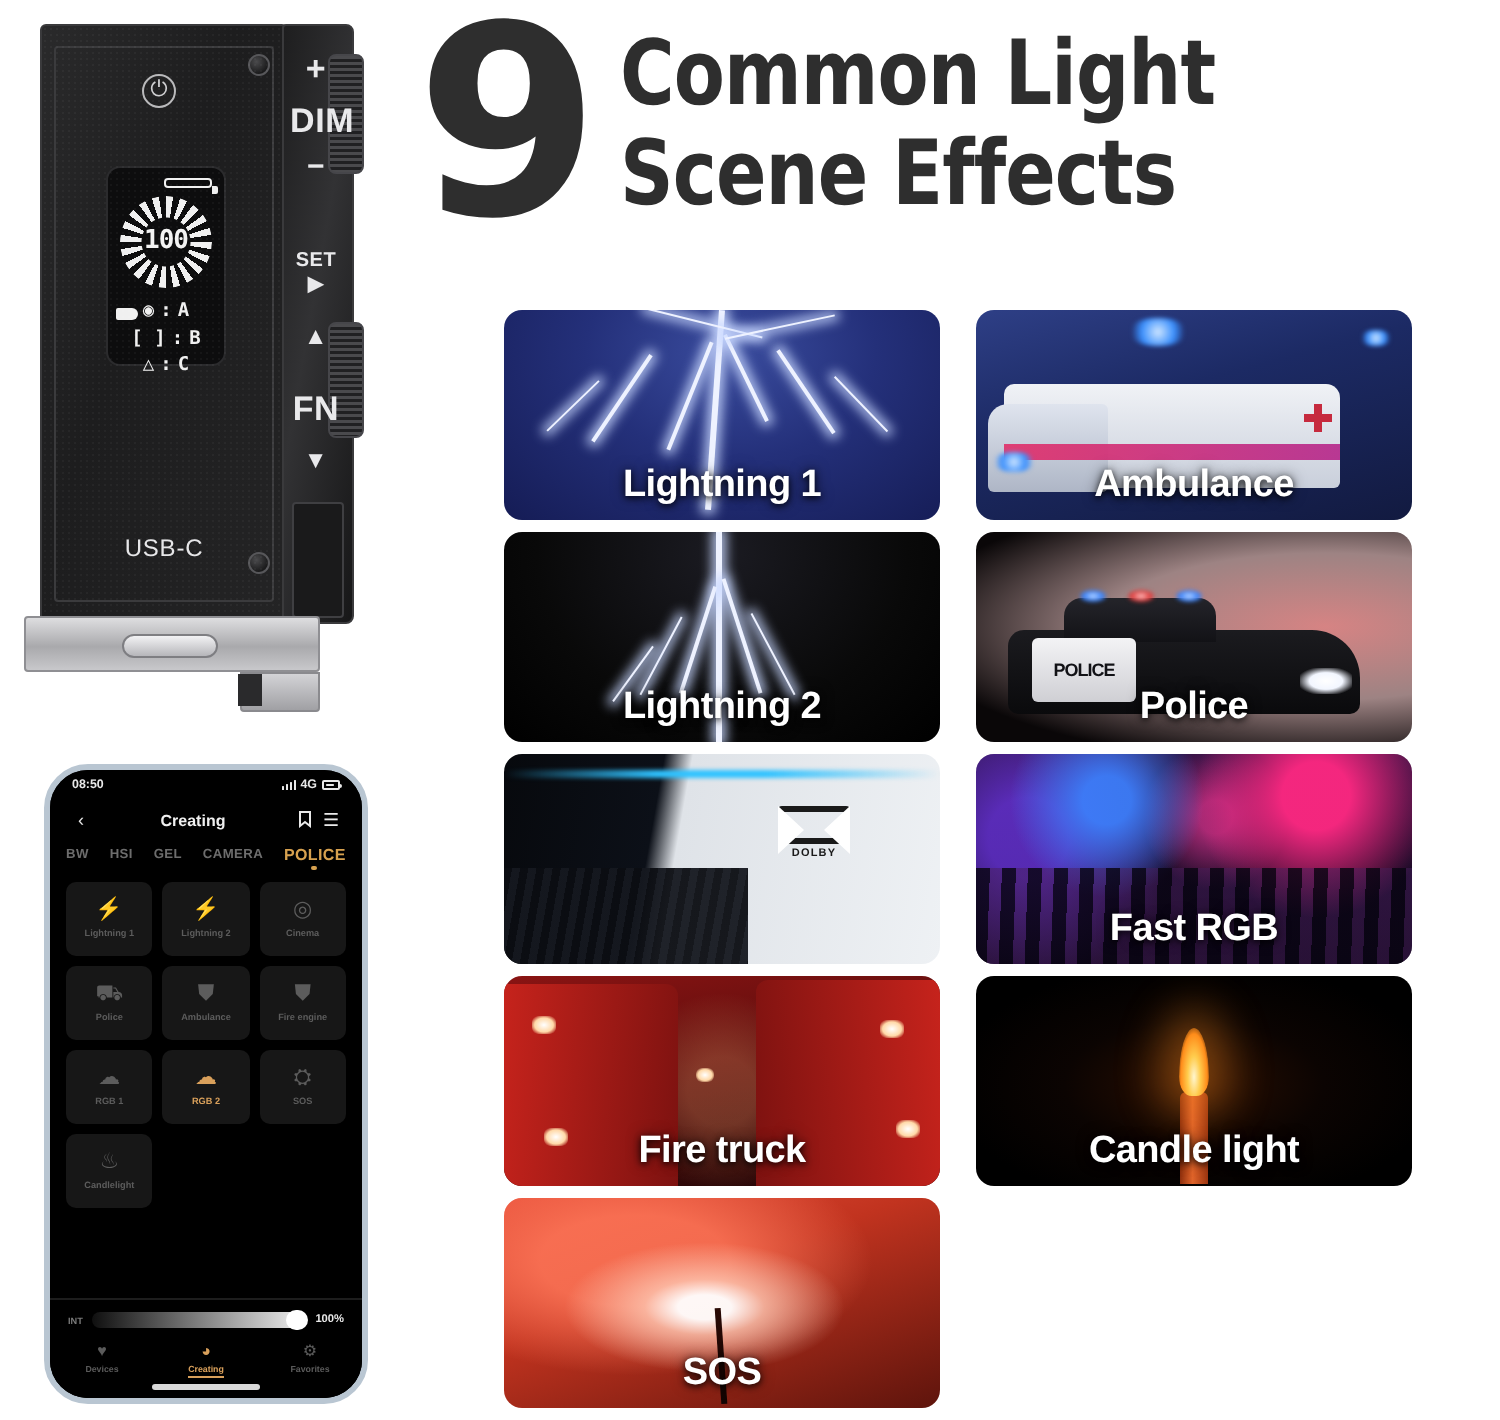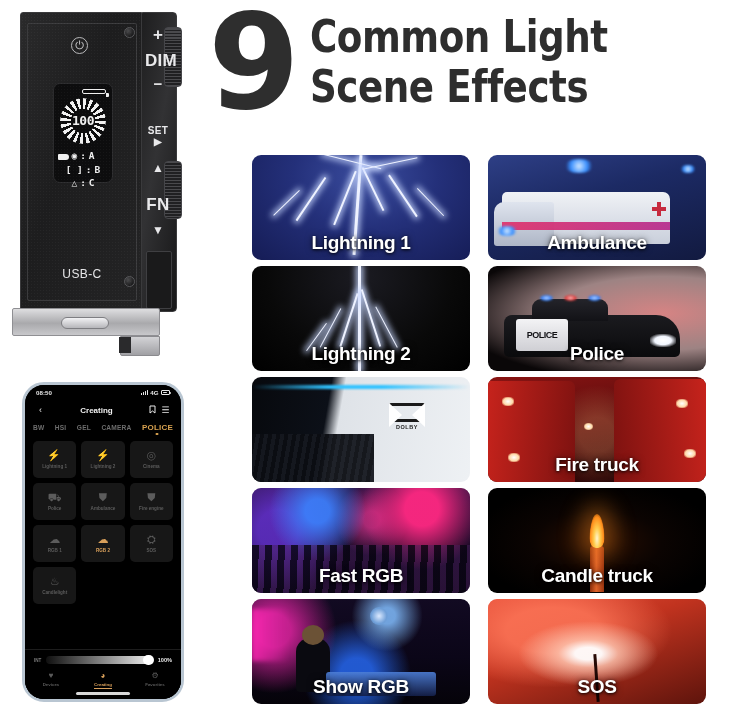--- a/index.html
+++ b/index.html
@@ -644,56 +644,47 @@
         <div class="cinema-strip"></div>
         <div class="cinema-seats"></div>
         <div class="dolby">
           <div class="dolby-mark"></div>
           <div class="dolby-txt">DOLBY</div>
         </div>
       </div>
     </div>
 
     <div class="card">
+      <div class="art art-fastrgb">
+        <div style="position:absolute;left:0;bottom:0;width:100%;height:46%;background:repeating-linear-gradient(92deg,rgba(10,5,20,.85) 0 7px,rgba(70,30,90,.5) 7px 13px);"></div>
+      </div>
+      <div class="cap">Fast RGB</div>
+    </div>
+
+    <div class="card">
       <div class="art art-firetruck">
         <div class="ft-left"></div>
         <div class="ft-right"></div>
         <div class="ft-lamp" style="left:14px;top:20px;"></div>
         <div class="ft-lamp" style="left:20px;bottom:20px;"></div>
         <div class="ft-lamp" style="right:18px;top:22px;"></div>
         <div class="ft-lamp" style="right:10px;bottom:24px;"></div>
         <div class="ft-lamp" style="left:96px;top:46px;width:9px;height:7px;"></div>
       </div>
       <div class="cap">Fire truck</div>
     </div>
 
     <div class="card">
-      <div class="art art-fastrgb">
-        <div style="position:absolute;left:0;bottom:0;width:100%;height:46%;background:repeating-linear-gradient(92deg,rgba(10,5,20,.85) 0 7px,rgba(70,30,90,.5) 7px 13px);"></div>
-      </div>
-      <div class="cap">Fast RGB</div>
-    </div>
-
-    <div class="card">
       <div class="art art-candle">
         <div class="candle-stick"></div>
         <div class="flame"></div>
       </div>
-      <div class="cap">Candle truck</div>
-    </div>
-
-    <div class="card">
-      <div class="art art-showrgb">
-        <div style="position:absolute;left:0;top:10px;width:36px;height:52px;background:linear-gradient(90deg,rgba(255,40,180,.85),rgba(255,40,180,0));filter:blur(2px);"></div>
-        <div style="position:absolute;left:118px;top:8px;width:18px;height:18px;border-radius:50%;background:radial-gradient(circle,#dbe9ff,#6f9fd8 60%,rgba(90,140,200,0));"></div>
-        <div class="dj-figure"></div>
-        <div style="position:absolute;left:74px;bottom:8px;width:110px;height:24px;background:linear-gradient(#4d7fd8,#15204a);border-radius:3px;opacity:.9;"></div>
-      </div>
-      <div class="cap">Show RGB</div>
-    </div>
+      <div class="cap">Candle light</div>
+    </div>
+
 
     <div class="card">
       <div class="art art-sos">
         <div class="flare-stick"></div>
       </div>
       <div class="cap">SOS</div>
     </div>
 
   </div>
 </div>

